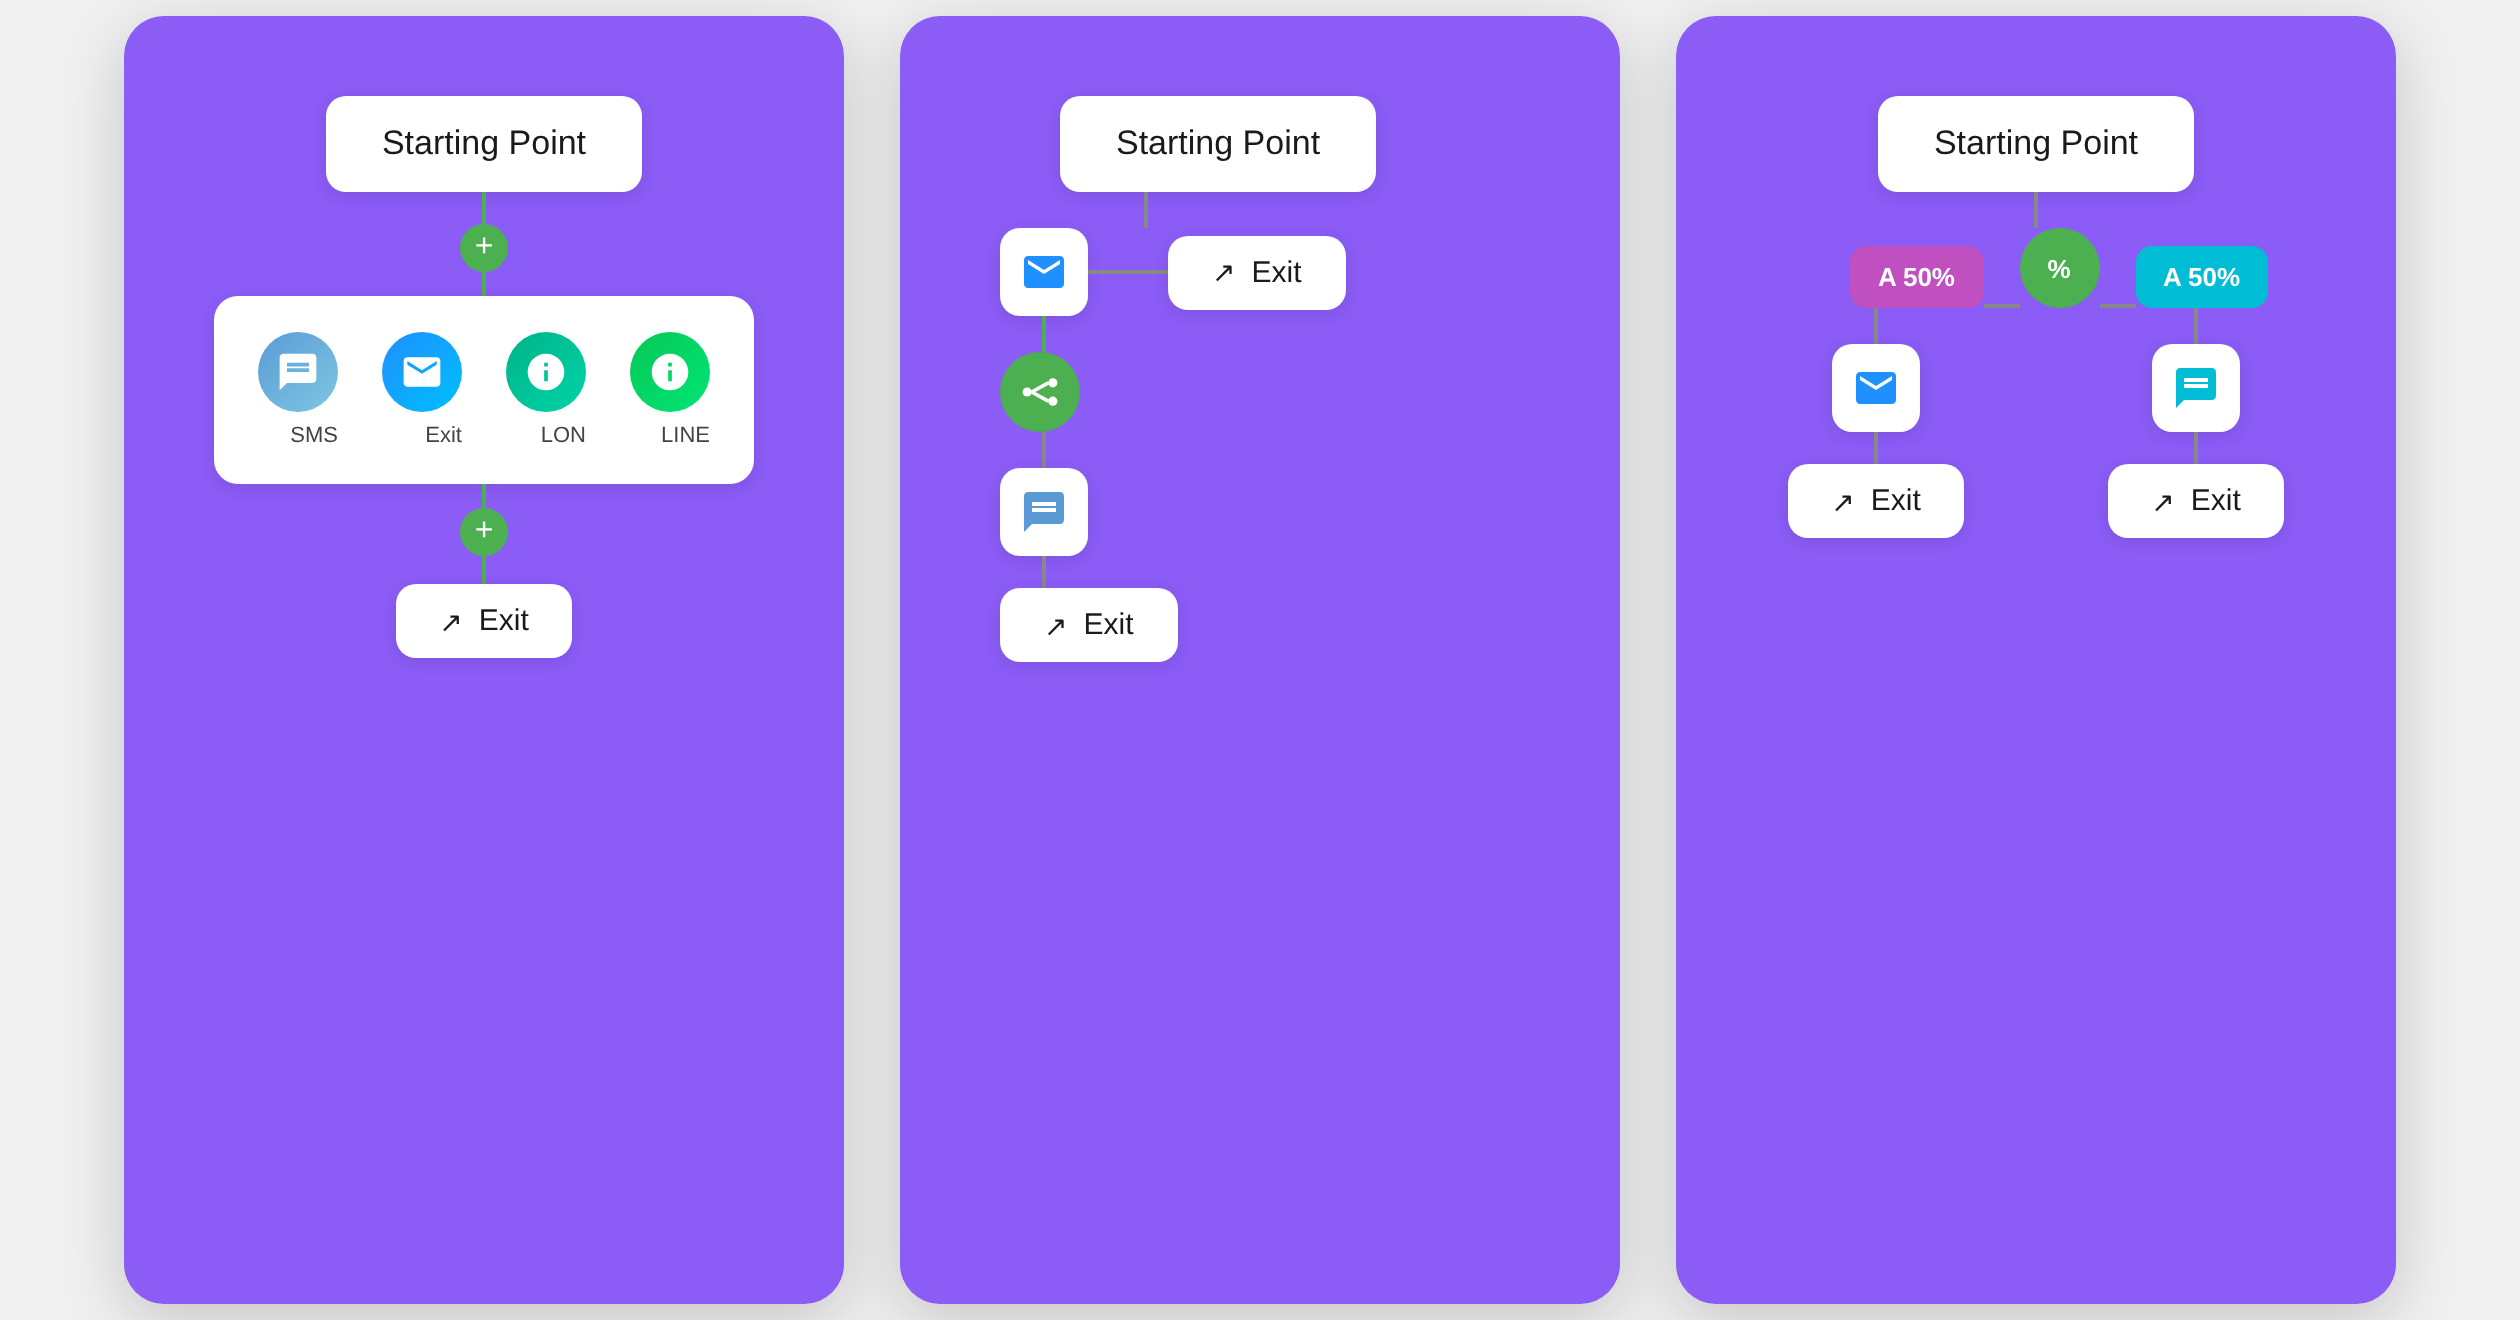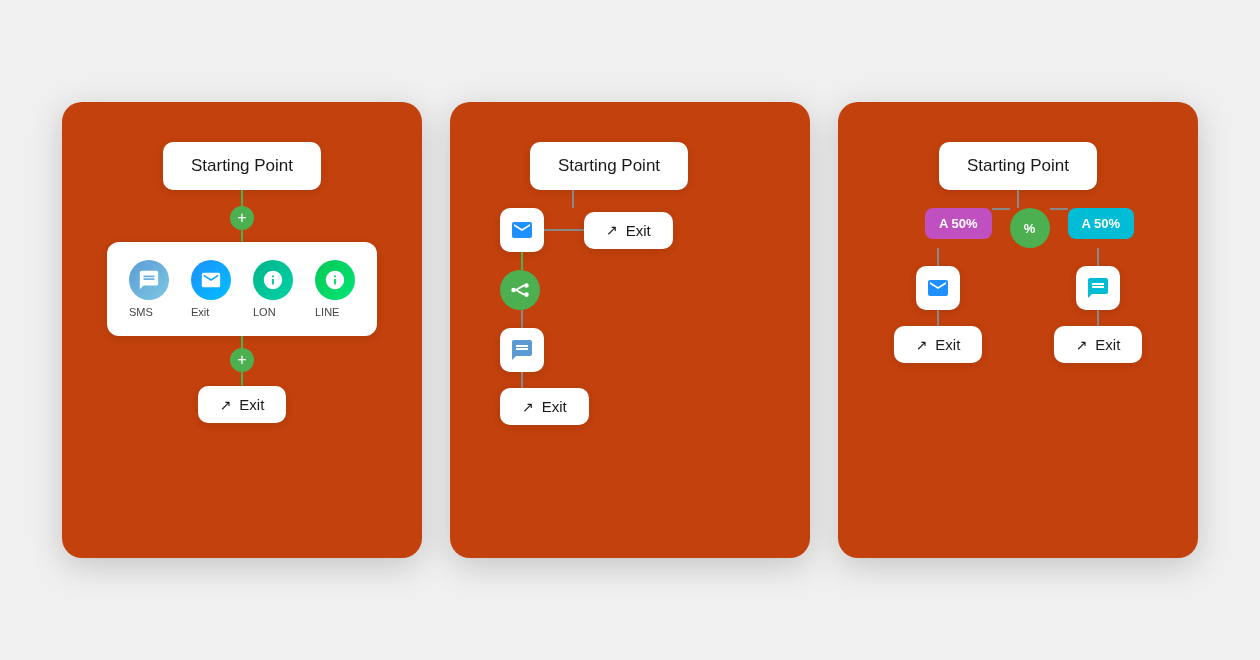--- a/index.html
+++ b/index.html
@@ -15,24 +15,24 @@
 
     .cards-container {
       display: flex;
       gap: 28px;
       align-items: center;
       justify-content: center;
       padding: 40px;
     }
 
     .card {
-      background: #c2410c;
+      background: #8b5cf6;
       border-radius: 20px;
       width: 360px;
-      height: 456px;
+      height: 644px;
       display: flex;
       flex-direction: column;
       align-items: center;
       justify-content: flex-start;
       padding: 40px 20px 30px;
       position: relative;
       box-shadow: 0 8px 32px rgba(0,0,0,0.18);
     }
 
     
@@ -84,21 +84,21 @@
       border-radius: 12px;
       padding: 18px 22px;
       display: flex;
       gap: 22px;
       align-items: center;
       box-shadow: 0 2px 8px rgba(0,0,0,0.10);
     }
     .channel-item {
       display: flex;
       flex-direction: column;
-      align-items: flex-start;
+      align-items: flex-end;
       gap: 6px;
     }
     .channel-icon {
       width: 40px;
       height: 40px;
       border-radius: 50%;
       display: flex;
       align-items: center;
       justify-content: center;
       font-size: 18px;
@@ -284,21 +284,21 @@
     </div>
   </div>
 
   <div class="card">
     <div style="display:flex;flex-direction:column;align-items:center;width:100%;">
 
       <div class="starting-point">Starting Point</div>
 
       <div style="height:18px;width:2px;background:#888;"></div>
 
-      <div style="display:flex;align-items:flex-start;gap:0;margin-left:23px;">
+      <div style="display:flex;align-items:flex-end;gap:0;margin-left:23px;">
 
         <div class="ab-label">A 50%</div>
         <div style="height:2px;width:18px;background:#888;"></div>
 
         <div class="percent-node">%</div>
 
         <div style="height:2px;width:18px;background:#888;"></div>
 
         <div class="ab-label-right">A 50%</div>
       </div>

